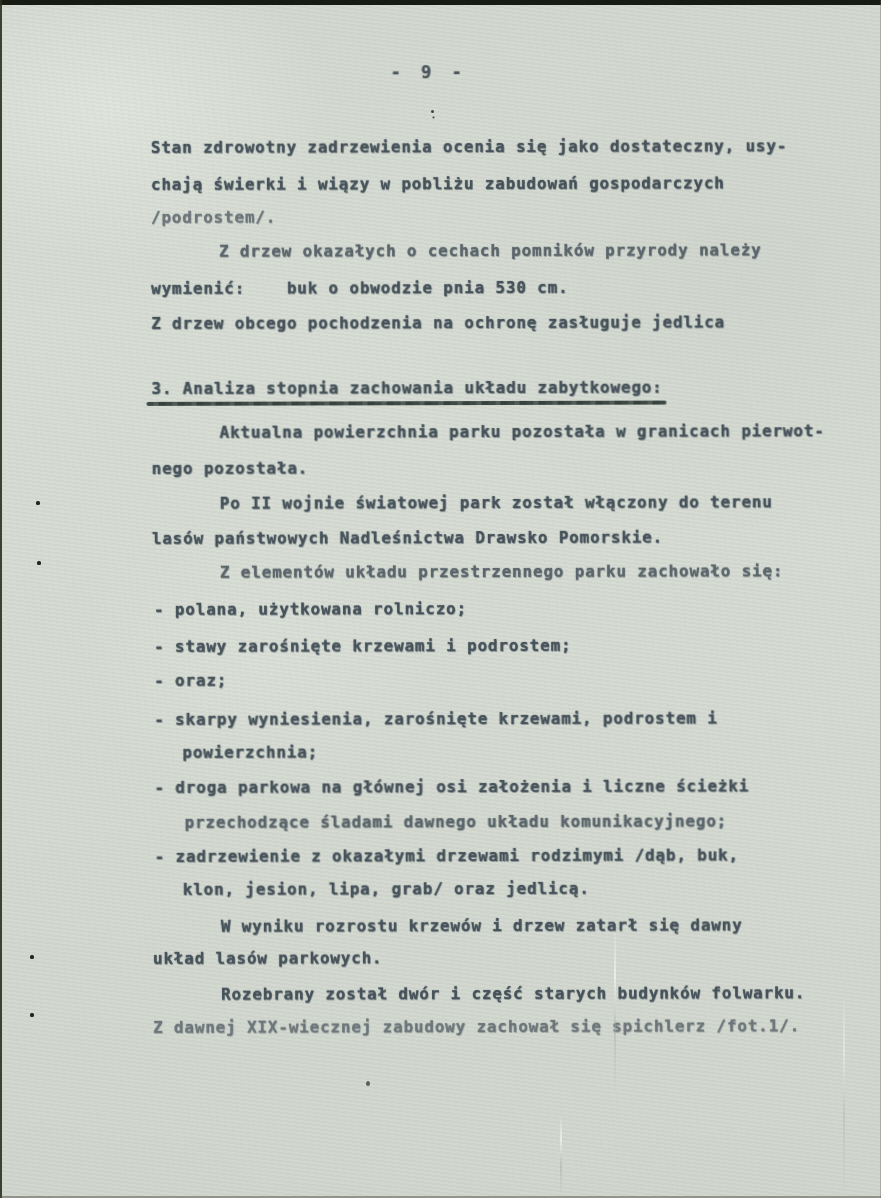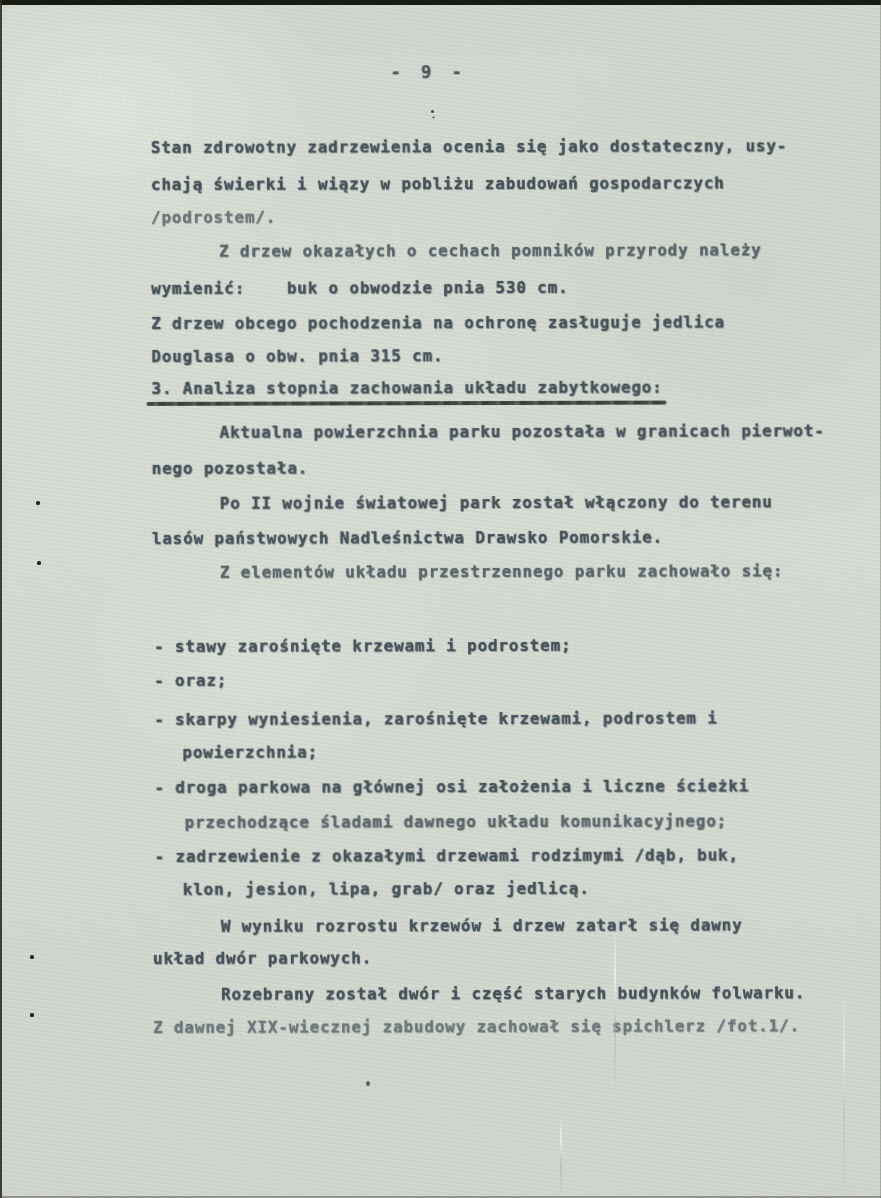--- a/index.html
+++ b/index.html
@@ -117,42 +117,42 @@
   <div class="text-layer">
 
     <div class="page-number">- 9 -</div>
 
     <div class="line" style="top:136px; left:0">Stan zdrowotny zadrzewienia ocenia się jako dostateczny, usy-</div>
     <div class="line" style="top:173px; left:0">chają świerki i wiązy w pobliżu zabudowań gospodarczych</div>
     <div class="line faint" style="top:206px; left:0">/podrostem/.</div>
     <div class="line soft" style="top:240px; left:68px">Z drzew okazałych o cechach pomników przyrody należy</div>
     <div class="line" style="top:277px; left:0">wymienić:    buk o obwodzie pnia 530 cm.</div>
     <div class="line" style="top:312px; left:0">Z drzew obcego pochodzenia na ochronę zasługuje jedlica</div>
-    <div class="line" style="top:345px; left:0">Douglasa o obw. pnia 315 cm.</div>
 
     <div class="line" style="top:377px; left:0">3. Analiza stopnia zachowania układu zabytkowego:</div>
     <div class="heading-underline"></div>
 
     <div class="line" style="top:421px; left:68px">Aktualna powierzchnia parku pozostała w granicach pierwot-</div>
     <div class="line" style="top:457px; left:0">nego pozostała.</div>
     <div class="line" style="top:492px; left:68px">Po II wojnie światowej park został włączony do terenu</div>
     <div class="line" style="top:527px; left:0">lasów państwowych Nadleśnictwa Drawsko Pomorskie.</div>
     <div class="line soft" style="top:561px; left:68px">Z elementów układu przestrzennego parku zachowało się:</div>
 
+    <div class="line" style="top:598px; left:2px">- polana, użytkowana rolniczo;</div>
     <div class="line" style="top:635px; left:2px">- stawy zarośnięte krzewami i podrostem;</div>
     <div class="line" style="top:669px; left:2px">- oraz;</div>
     <div class="line" style="top:708px; left:2px">- skarpy wyniesienia, zarośnięte krzewami, podrostem i</div>
     <div class="line" style="top:741px; left:30px">powierzchnia;</div>
     <div class="line" style="top:776px; left:2px">- droga parkowa na głównej osi założenia i liczne ścieżki</div>
     <div class="line soft" style="top:811px; left:32px">przechodzące śladami dawnego układu komunikacyjnego;</div>
     <div class="line" style="top:845px; left:2px">- zadrzewienie z okazałymi drzewami rodzimymi /dąb, buk,</div>
     <div class="line" style="top:878px; left:30px">klon, jesion, lipa, grab/ oraz jedlicą.</div>
 
     <div class="line" style="top:915px; left:68px">W wyniku rozrostu krzewów i drzew zatarł się dawny</div>
-    <div class="line" style="top:947px; left:0">układ dwór parkowych.</div>
+    <div class="line" style="top:947px; left:0">układ lasów parkowych.</div>
     <div class="line" style="top:983px; left:68px">Rozebrany został dwór i część starych budynków folwarku.</div>
     <div class="line faint" style="top:1016px; left:0">Z dawnej XIX-wiecznej zabudowy zachował się spichlerz /fot.1/.</div>
   </div>
 
   <div>
     <div class="speck-top"></div>
     <div class="ink-dot" style="left:36px; top:501px"></div>
     <div class="ink-dot" style="left:37px; top:561px"></div>
     <div class="ink-dot" style="left:30px; top:955px"></div>
     <div class="ink-dot" style="left:30px; top:1013px"></div>

